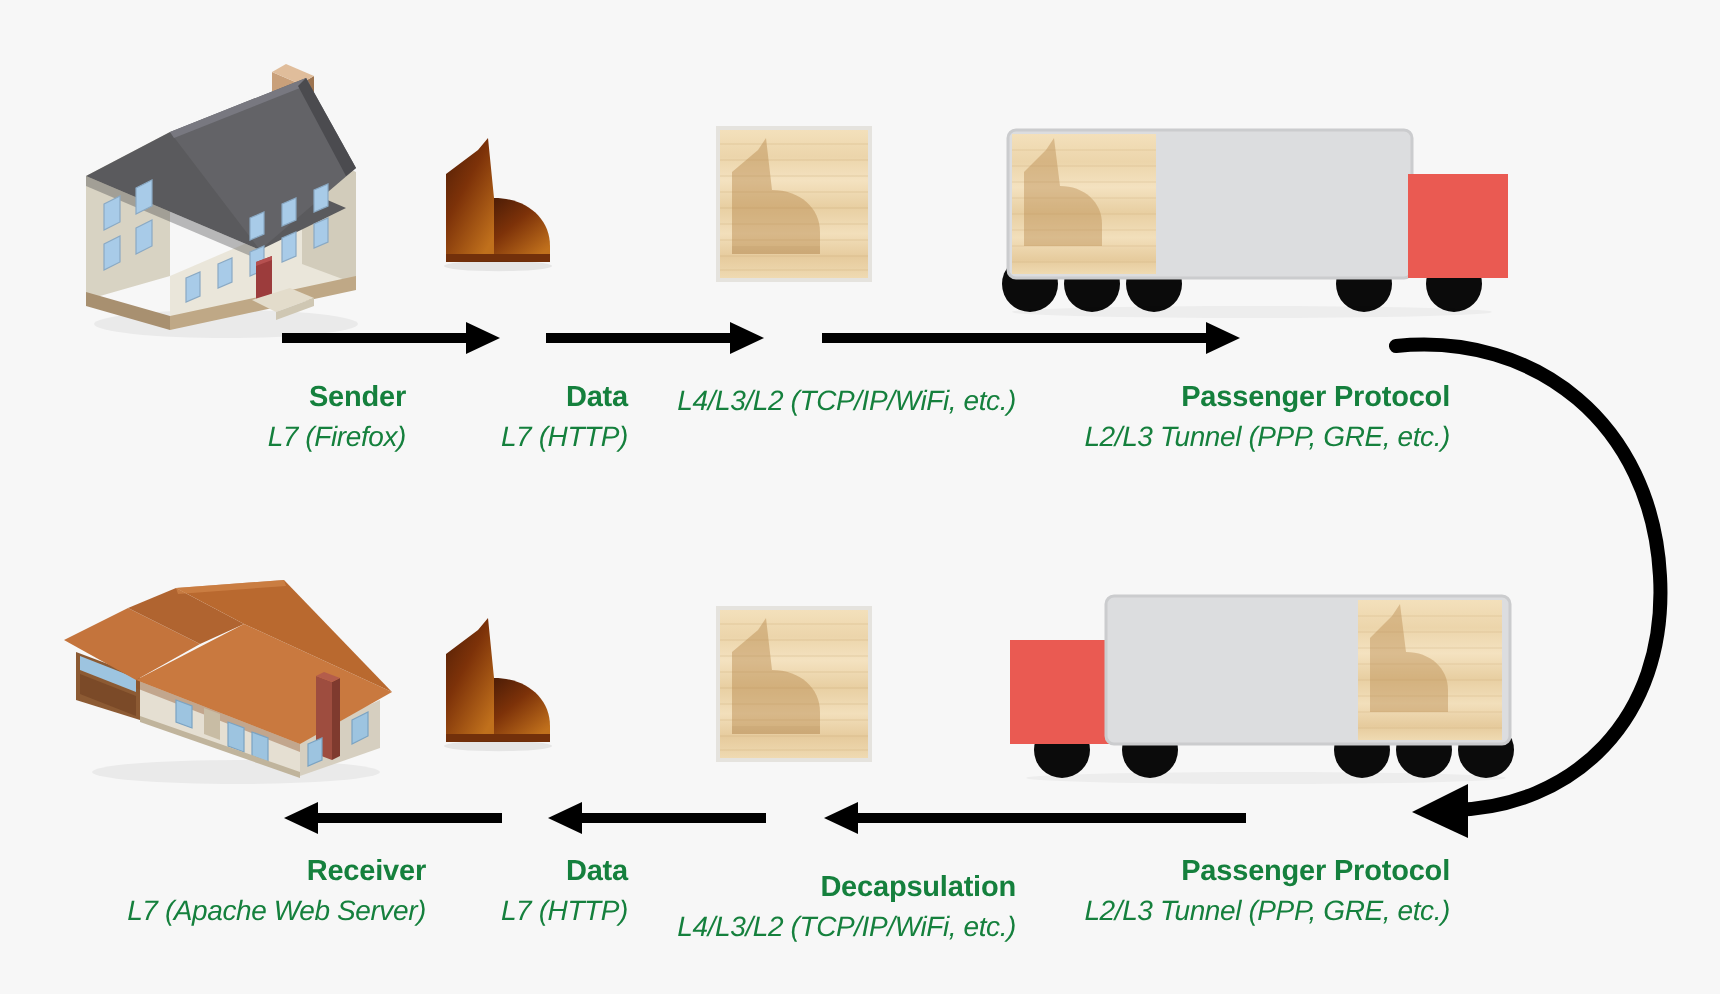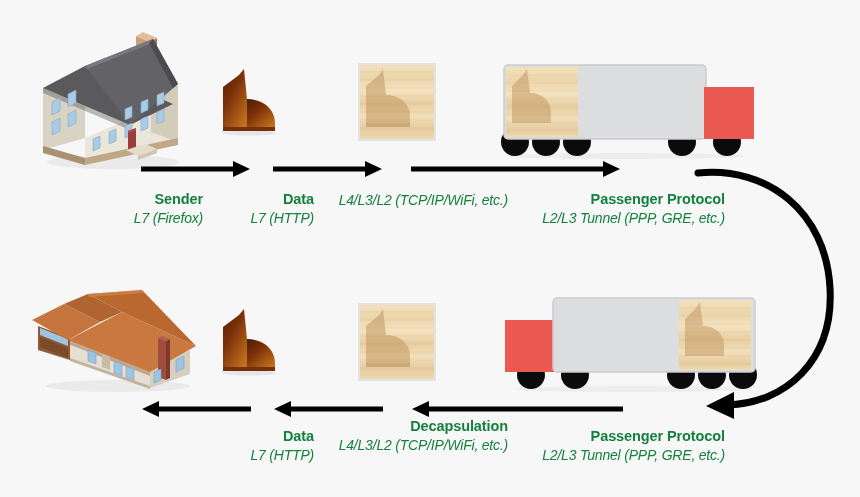--- a/index.html
+++ b/index.html
@@ -429,25 +429,29 @@
       <polygon points="18,1 1,9 18,17" fill="#000000"></polygon>
     </svg>
   </div>
   <div class="abs" style="left:411px; top:400px;">
     <svg class="arrow-svg" width="212" height="18" viewBox="0 0 212 18">
       <line x1="17" y1="9" x2="212" y2="9" stroke="#000000" stroke-width="5"></line>
       <polygon points="18,1 1,9 18,17" fill="#000000"></polygon>
     </svg>
   </div>
 
+  <div class="label-block" style="left:43px; top:428px; width:170px;">
+    <span class="label-title">Receiver</span>
+    <span class="label-sub">L7 (Apache Web Server)</span>
+  </div>
   <div class="label-block" style="left:194px; top:428px; width:120px;">
     <span class="label-title">Data</span>
     <span class="label-sub">L7 (HTTP)</span>
   </div>
-  <div class="label-block" style="left:288px; top:418px; width:220px;">
+  <div class="label-block" style="left:288px; top:436px; width:220px;">
     <span class="label-title">Decapsulation</span>
     <span class="label-sub">L4/L3/L2 (TCP/IP/WiFi, etc.)</span>
   </div>
   <div class="label-block" style="left:505px; top:428px; width:220px;">
     <span class="label-title">Passenger Protocol</span>
     <span class="label-sub">L2/L3 Tunnel (PPP, GRE, etc.)</span>
   </div>
 
 </div>
 

